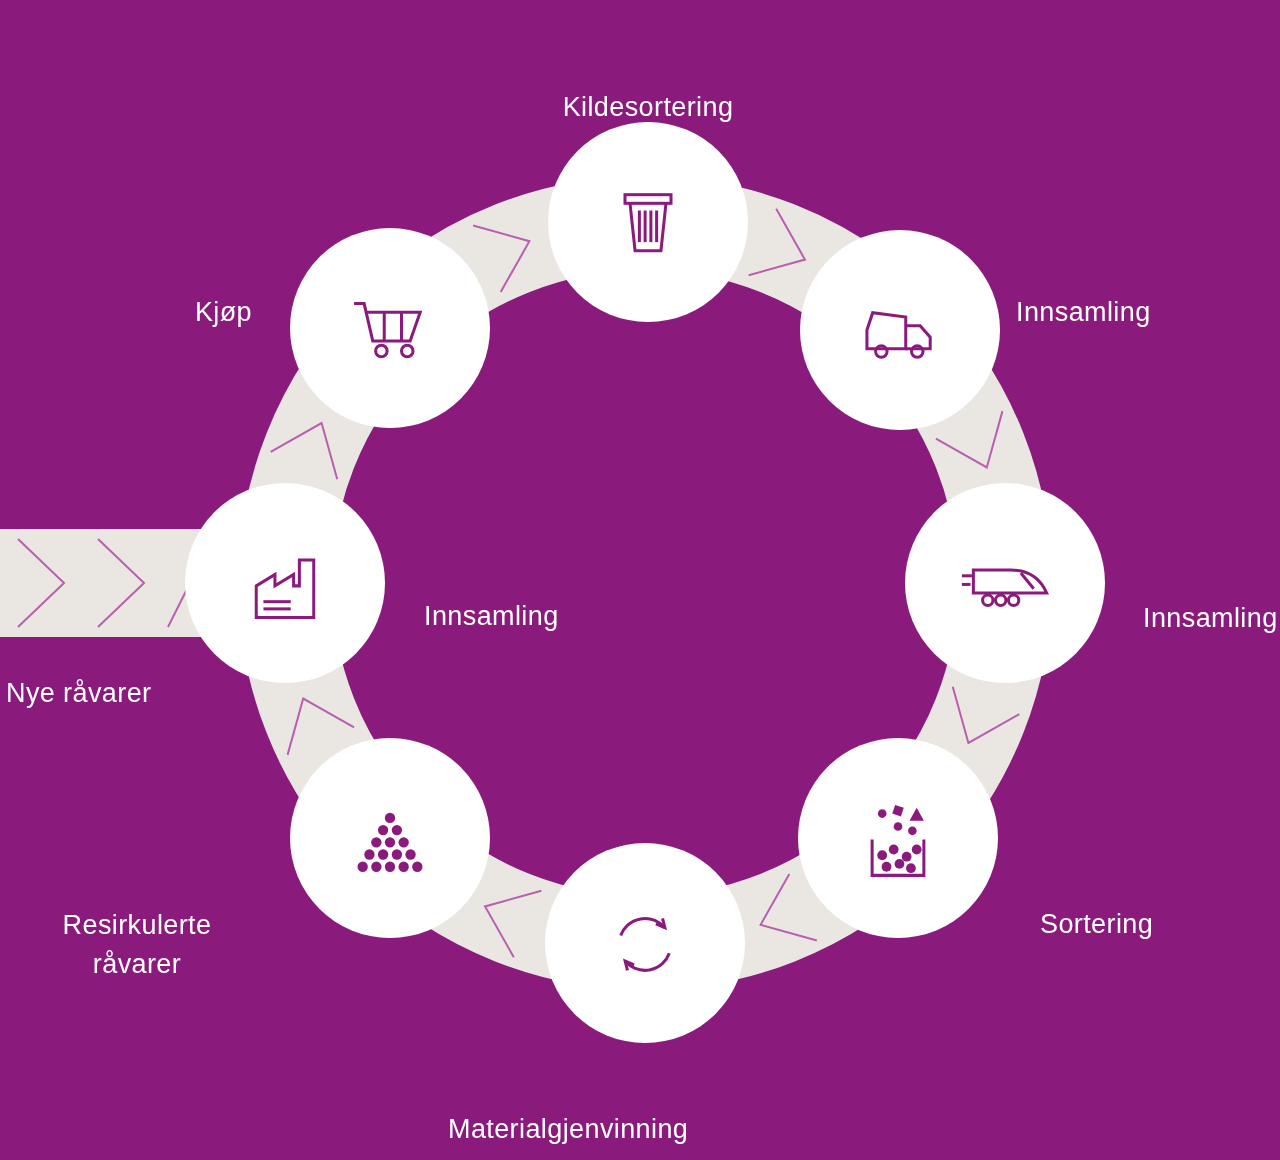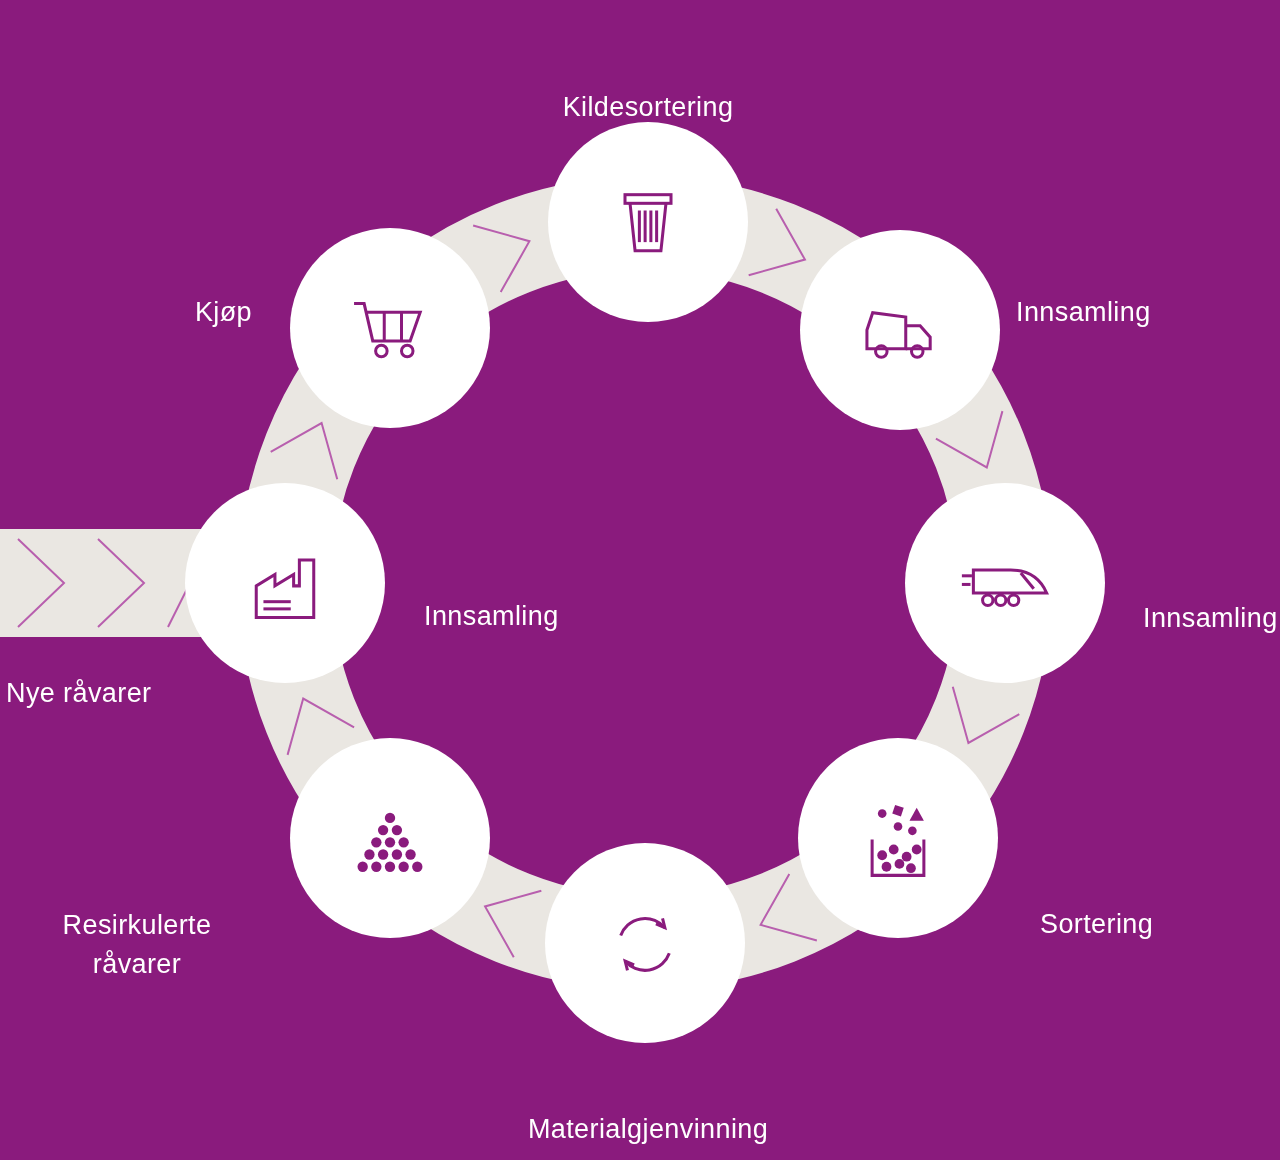--- a/index.html
+++ b/index.html
@@ -34,21 +34,21 @@
   .pos-materialgjenvinning{ left:545px; top:843px; }
   .pos-resirkulerte       { left:290px; top:738px; }
   .pos-produksjon         { left:185px; top:483px; }
   .pos-kjop               { left:290px; top:228px; }
 
   
   .label-kildesortering      { left:448px; top:48px;  width:400px; text-align:center; }
   .label-innsamling          { left:1016px; top:253px; }
   .label-transport           { left:1143px; top:559px; }
   .label-sortering           { left:1040px; top:865px; }
-  .label-materialgjenvinning { left:448px; top:1070px; width:400px; text-align:center; }
+  .label-materialgjenvinning { left:448px; top:1070px; width:400px; }
   .label-resirkulerte        { left:27px;  top:866px; width:220px; text-align:center; }
   .label-produksjon          { left:424px; top:557px; }
   .label-kjop                { left:62px;  top:253px; width:190px; text-align:right; }
   .label-nye-ravarer         { left:6px;   top:634px; }
 </style>
 </head>
 <body>
 
 <div class="stage">
 

